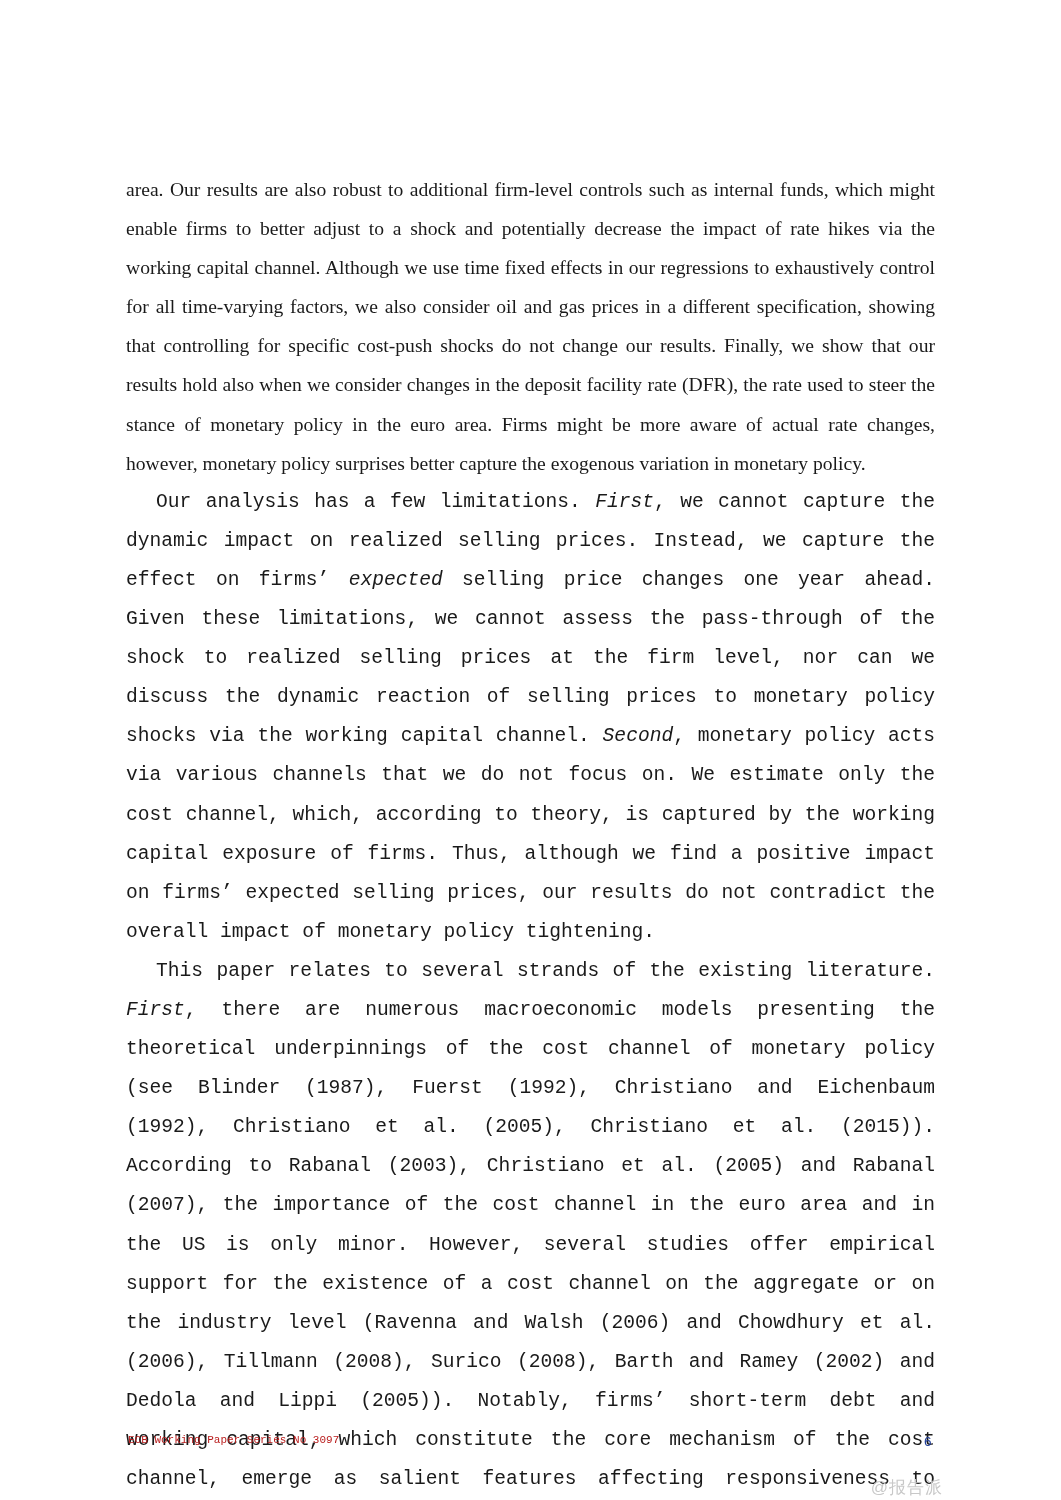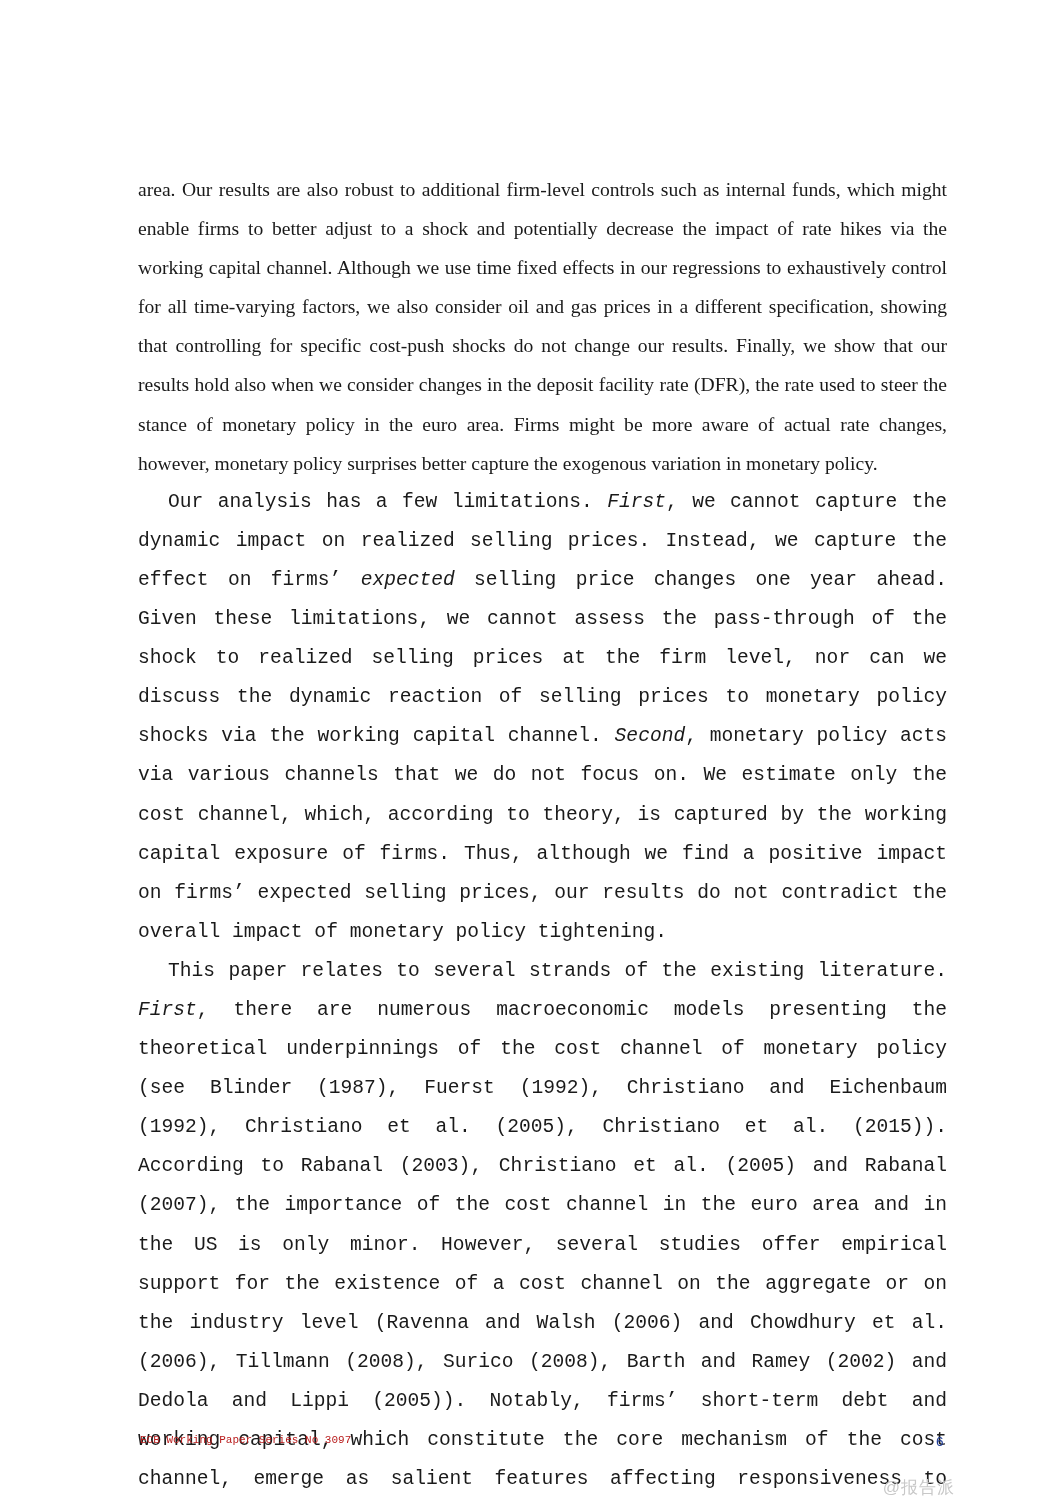--- a/index.html
+++ b/index.html
@@ -1,17 +1,17 @@
 <!DOCTYPE html>
 <html><head>
 <meta charset="utf-8">
 <style>
   html, body { margin: 0; padding: 0; background: #ffffff; }
   body { width: 1061px; height: 1500px; position: relative; overflow: hidden; }
-  .page { position: absolute; left: 12px; top: 0; width: 951px; height: 1500px; background: #fff; }
+  .page { position: absolute; left: 0; top: 0; width: 951px; height: 1500px; background: #fff; }
   .body-text {
     position: absolute; left: 126px; top: 170px; width: 809px;
     font-family: "Liberation Serif", "DejaVu Serif", serif;
     font-size: 19.6px; line-height: 39.1px; color: #1a1a1a;
     text-align: justify; hyphens: manual;
   }
   .body-text p { margin: 0; }
   .body-text p.indent { text-indent: 30px; font-family: Liberation Mono, monospace; }
   .body-text em { font-style: italic; }
   .footer-left {

